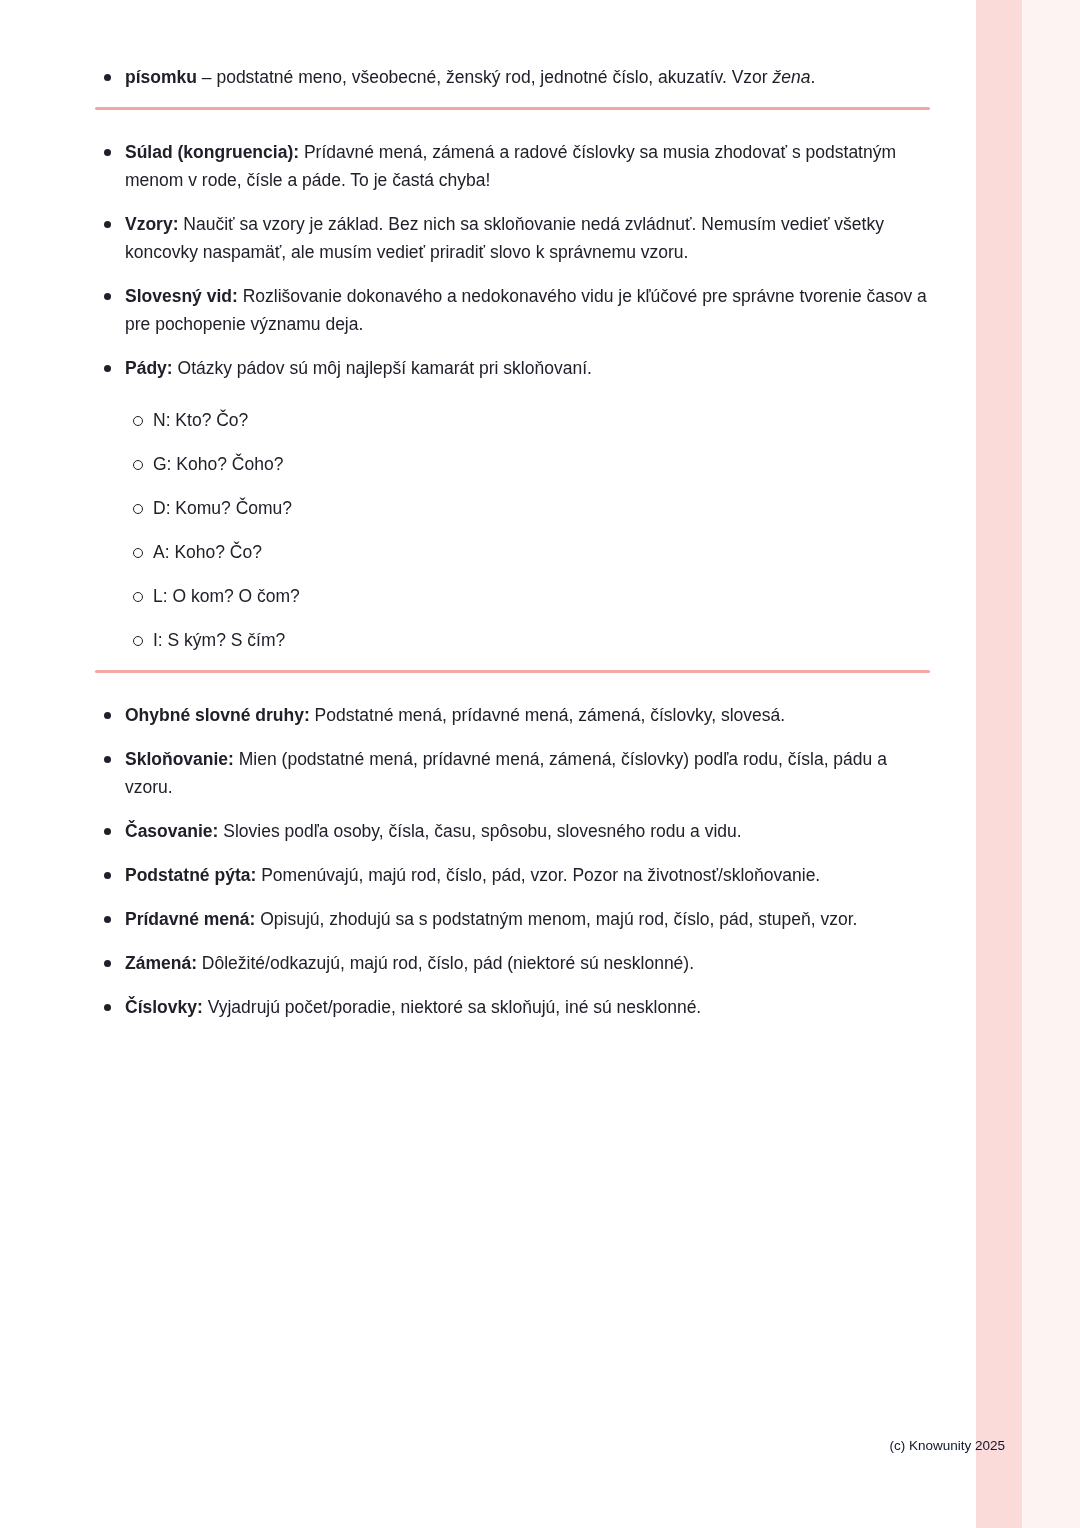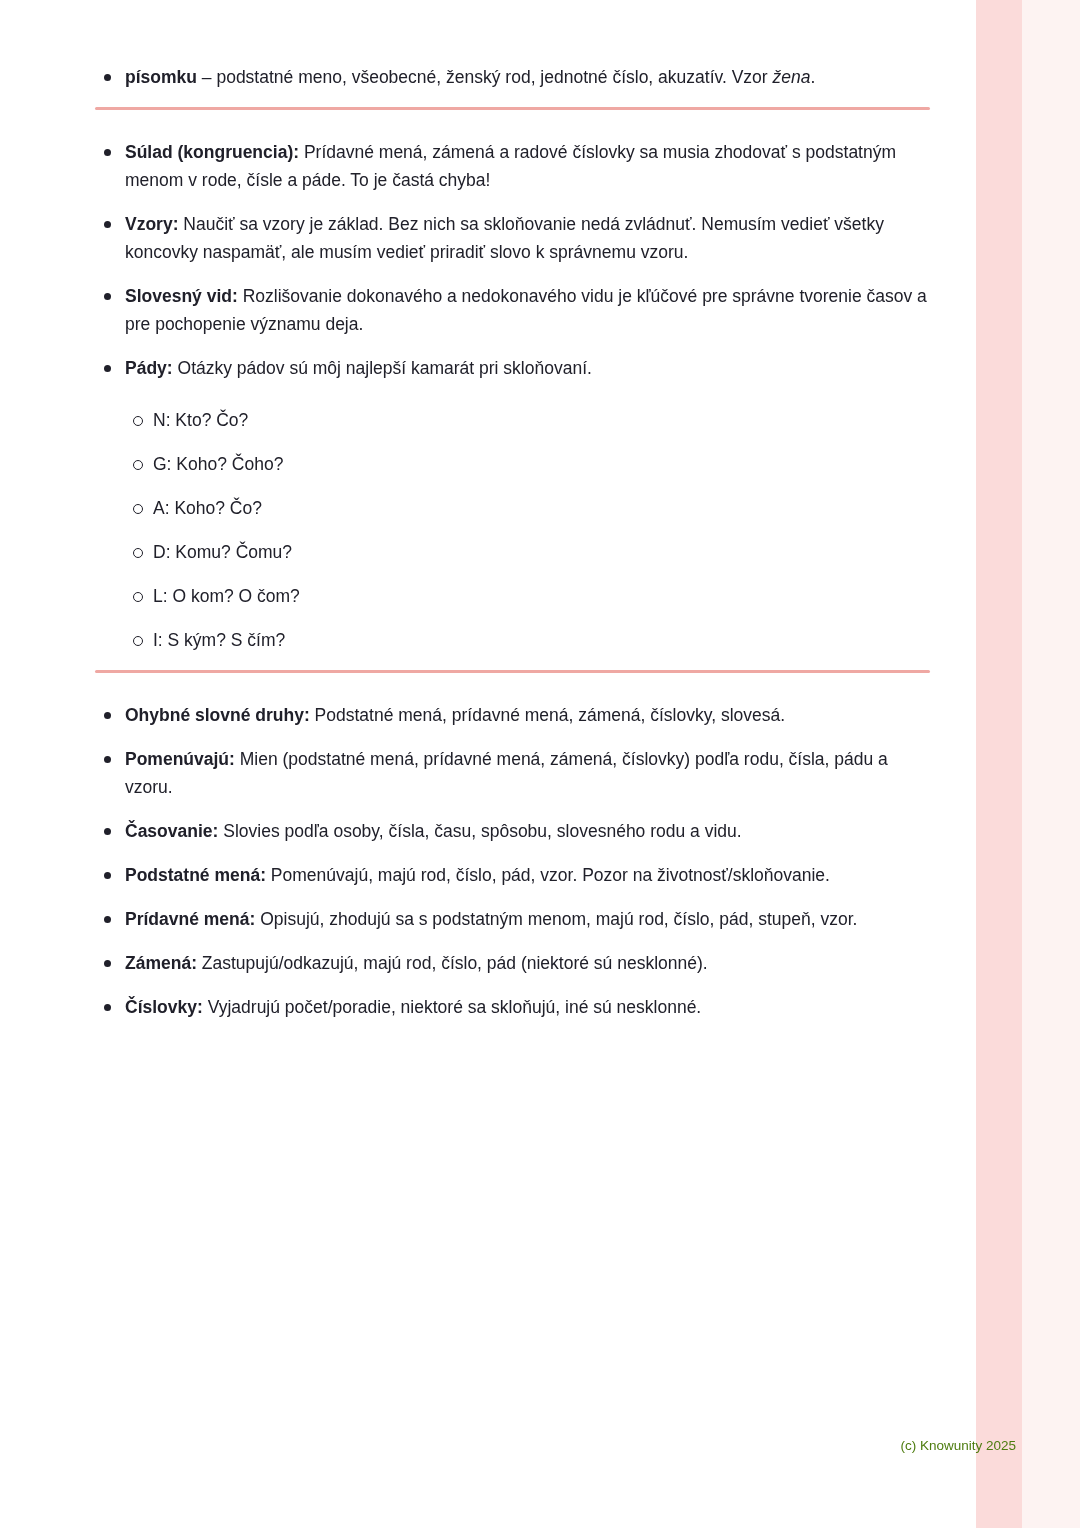--- a/index.html
+++ b/index.html
@@ -90,23 +90,23 @@
     top: 9.5px;
     width: 8px;
     height: 8px;
     border-radius: 50%;
     border: 1.6px solid #20202a;
     background: transparent;
   }
   .watermark {
     position: absolute;
     top: 1438px;
-    right: 64px;
+    right: 75px;
     font-size: 13.5px;
-    color: #4d7c0f;
+    color: #0f172a;
     z-index: 3;
   }
 </style>
 </head>
 <body>
 
 <div class="edge-light"></div>
 <div class="side-band"></div>
 
 <div class="content">
@@ -127,48 +127,48 @@
       <strong class="lead">Vzory:</strong><span> Naučiť sa vzory je základ. Bez nich sa skloňovanie nedá zvládnuť. Nemusím vedieť všetky koncovky naspamäť, ale musím vedieť priradiť slovo k správnemu vzoru.</span>
     </li>
     <li>
       <strong class="lead">Slovesný vid:</strong><span> Rozlišovanie dokonavého a nedokonavého vidu je kľúčové pre správne tvorenie časov a pre pochopenie významu deja.</span>
     </li>
     <li>
       <strong class="lead">Pády:</strong><span> Otázky pádov sú môj najlepší kamarát pri skloňovaní.</span>
       <ul class="sub">
         <li>N: Kto? Čo?</li>
         <li>G: Koho? Čoho?</li>
+        <li>D: Komu? Čomu?</li>
         <li>A: Koho? Čo?</li>
-        <li>D: Komu? Čomu?</li>
         <li>L: O kom? O čom?</li>
         <li>I: S kým? S čím?</li>
       </ul>
     </li>
   </ul>
 
   <div class="rule"></div>
 
   <ul class="bullets">
     <li>
       <strong class="lead">Ohybné slovné druhy:</strong><span> Podstatné mená, prídavné mená, zámená, číslovky, slovesá.</span>
     </li>
     <li>
-      <strong class="lead">Pomenúvajú:</strong><span> Mien (podstatné mená, prídavné mená, zámená, číslovky) podľa rodu, čísla, pádu a vzoru.</span>
+      <strong class="lead">Skloňovanie:</strong><span> Mien (podstatné mená, prídavné mená, zámená, číslovky) podľa rodu, čísla, pádu a vzoru.</span>
     </li>
     <li>
       <strong class="lead">Časovanie:</strong><span> Slovies podľa osoby, čísla, času, spôsobu, slovesného rodu a vidu.</span>
     </li>
     <li>
-      <strong class="lead">Podstatné mená:</strong><span> Pomenúvajú, majú rod, číslo, pád, vzor. Pozor na životnosť/skloňovanie.</span>
+      <strong class="lead">Podstatné pýta:</strong><span> Pomenúvajú, majú rod, číslo, pád, vzor. Pozor na životnosť/skloňovanie.</span>
     </li>
     <li>
       <strong class="lead">Prídavné mená:</strong><span> Opisujú, zhodujú sa s podstatným menom, majú rod, číslo, pád, stupeň, vzor.</span>
     </li>
     <li>
-      <strong class="lead">Zámená:</strong><span> Zastupujú/odkazujú, majú rod, číslo, pád (niektoré sú nesklonné).</span>
+      <strong class="lead">Zámená:</strong><span> Dôležité/odkazujú, majú rod, číslo, pád (niektoré sú nesklonné).</span>
     </li>
     <li>
       <strong class="lead">Číslovky:</strong><span> Vyjadrujú počet/poradie, niektoré sa skloňujú, iné sú nesklonné.</span>
     </li>
   </ul>
 
 </div>
 
 <div class="watermark">(c) Knowunity 2025</div>
 

